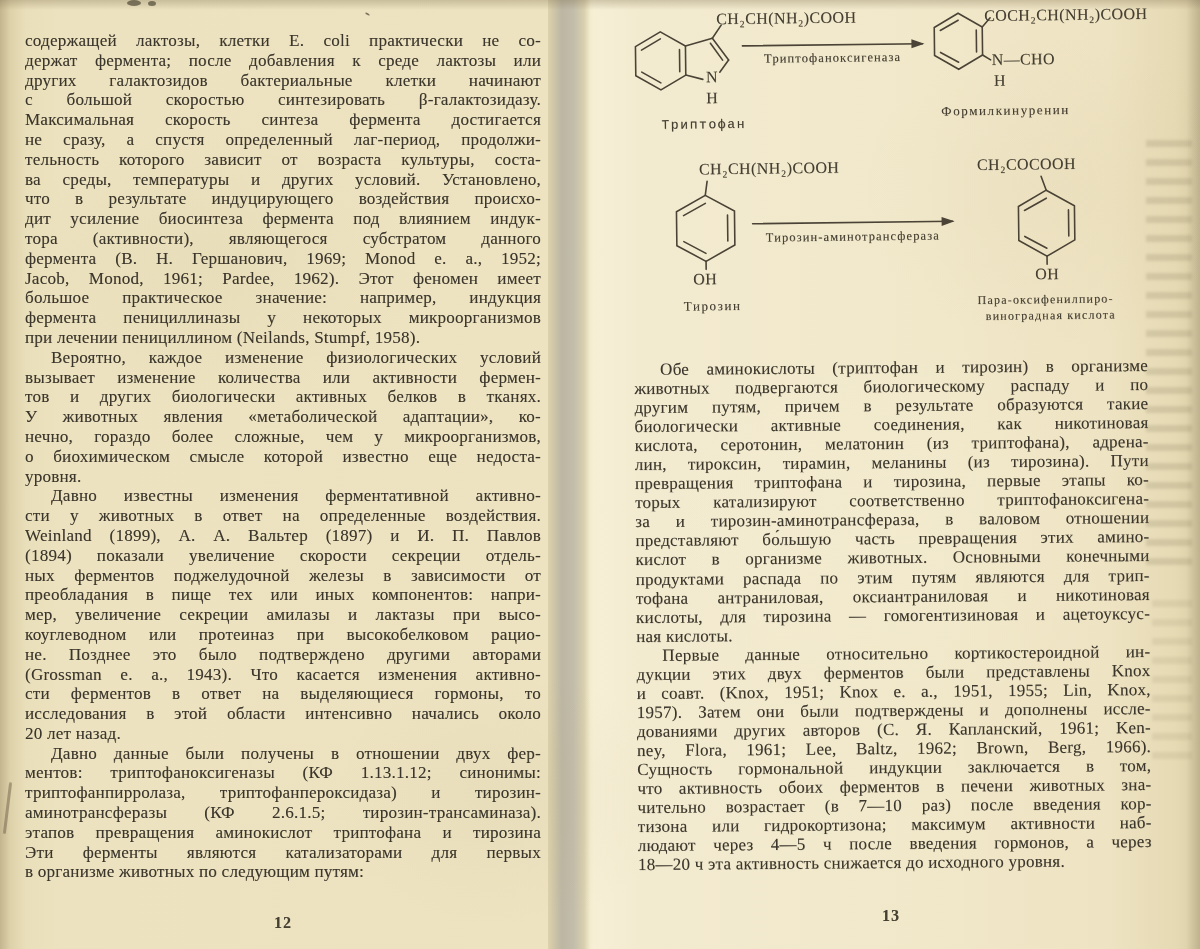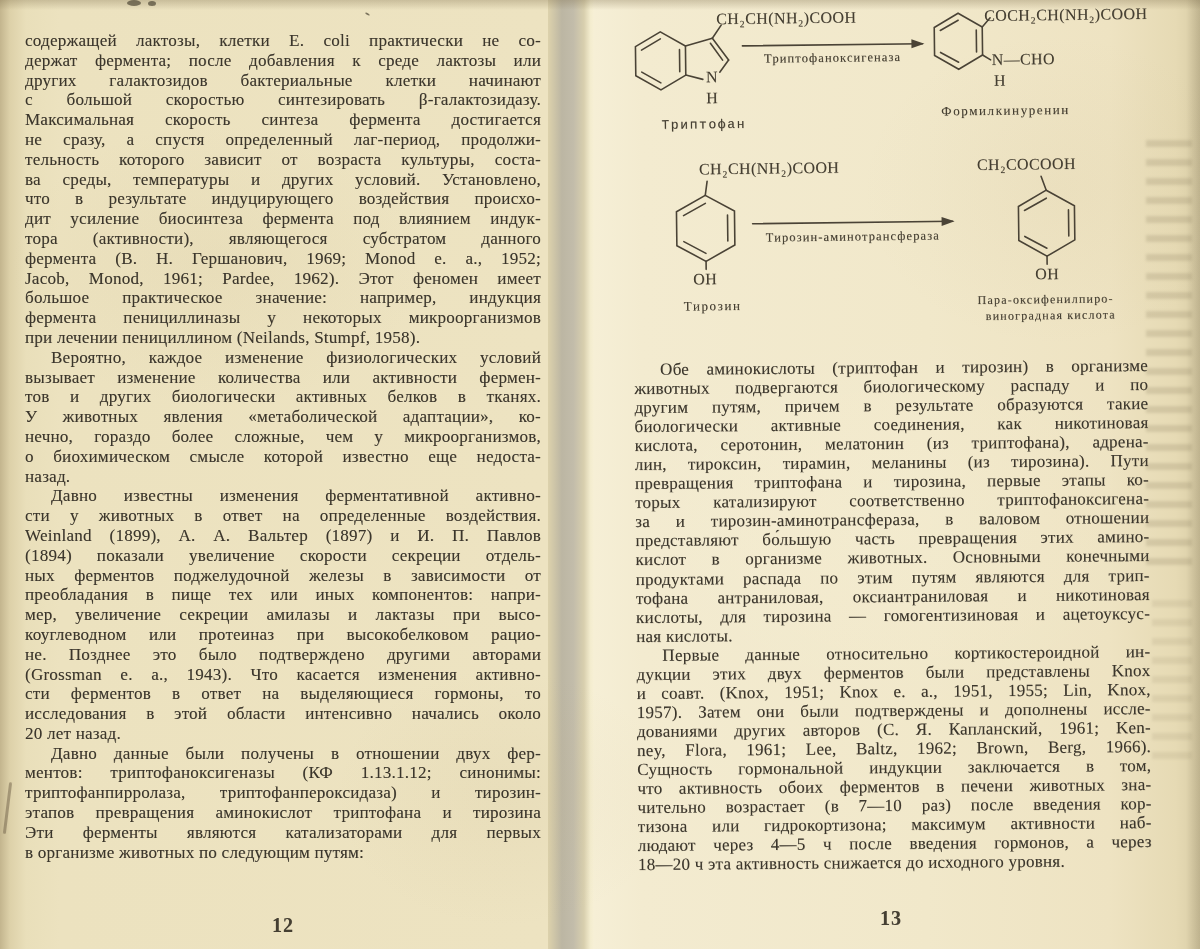--- a/index.html
+++ b/index.html
@@ -27,21 +27,21 @@
     text-shadow:0.3px 0.3px 0.6px rgba(56,50,40,0.35);}
   .textcol-left{left:25px;top:31px;width:516px;--lh:19.8px;}
   .textcol-right{left:634px;top:360px;width:514px;--lh:19.05px;transform:rotate(-0.45deg);transform-origin:left top;}
   .para{margin:0;}
   .line{height:var(--lh);line-height:var(--lh);overflow:hidden;text-align:justify;}
   .line::after{content:"";display:inline-block;width:100%;}
   .line.last{text-align:left;}
   .line.last::after{content:none;}
   .line.indent{text-indent:26px;}
 
-  .pagenum{position:absolute;font-size:20px;font-weight:bold;letter-spacing:1px;color:#453f32;text-align:center;
+  .pagenum{position:absolute;font-size:16px;font-weight:bold;letter-spacing:1px;color:#453f32;text-align:center;
     text-shadow:0.3px 0.3px 0.5px rgba(56,50,40,0.3);}
   .pagenum-left{left:25px;width:516px;top:914px;}
   .pagenum-right{left:634px;width:514px;top:907px;}
 
   
   .figure{position:absolute;left:594px;top:0;width:606px;height:345px;transform:rotate(-0.7deg);transform-origin:50% 50%;}
   .figure svg{position:absolute;left:0;top:0;}
   .flabel{position:absolute;white-space:nowrap;color:#443e31;text-shadow:0.3px 0.3px 0.5px rgba(56,50,40,0.35);}
   .formula{font-size:16px;letter-spacing:0.4px;}
   .atom{font-size:16px;}
@@ -90,41 +90,42 @@
         <div class="line">фермента пенициллиназы у некоторых микроорганизмов</div>
         <div class="line last">при лечении пенициллином (Neilands, Stumpf, 1958).</div>
       </div>
       <div class="para">
         <div class="line indent">Вероятно, каждое изменение физиологических условий</div>
         <div class="line">вызывает изменение количества или активности фермен-</div>
         <div class="line">тов и других биологически активных белков в тканях.</div>
         <div class="line">У животных явления «метаболической адаптации», ко-</div>
         <div class="line">нечно, гораздо более сложные, чем у микроорганизмов,</div>
         <div class="line">о биохимическом смысле которой известно еще недоста-</div>
-        <div class="line last">назад.</div>
+        <div class="line last">уровня.</div>
       </div>
       <div class="para">
         <div class="line indent">Давно известны изменения ферментативной активно-</div>
         <div class="line">сти у животных в ответ на определенные воздействия.</div>
         <div class="line">Weinland (1899), А. А. Вальтер (1897) и И. П. Павлов</div>
         <div class="line">(1894) показали увеличение скорости секреции отдель-</div>
         <div class="line">ных ферментов поджелудочной железы в зависимости от</div>
         <div class="line">преобладания в пище тех или иных компонентов: напри-</div>
         <div class="line">мер, увеличение секреции амилазы и лактазы при высо-</div>
         <div class="line">коуглеводном или протеиназ при высокобелковом рацио-</div>
         <div class="line">не. Позднее это было подтверждено другими авторами</div>
         <div class="line">(Grossman e. a., 1943). Что касается изменения активно-</div>
         <div class="line">сти ферментов в ответ на выделяющиеся гормоны, то</div>
         <div class="line">исследования в этой области интенсивно начались около</div>
         <div class="line last">20 лет назад.</div>
       </div>
       <div class="para">
         <div class="line indent">Давно данные были получены в отношении двух фер-</div>
         <div class="line">ментов: триптофаноксигеназы (КФ 1.13.1.12; синонимы:</div>
         <div class="line">триптофанпирролаза, триптофанпероксидаза) и тирозин-</div>
+        <div class="line">аминотрансферазы (КФ 2.6.1.5; тирозин-трансаминаза).</div>
         <div class="line">этапов превращения аминокислот триптофана и тирозина</div>
         <div class="line">Эти ферменты являются катализаторами для первых</div>
         <div class="line last">в организме животных по следующим путям:</div>
       </div>
     </div>
   <div class="pagenum pagenum-left">12</div>
 
   <div class="figure">
     <svg width="606" height="345" viewBox="0 0 606 345" fill="none" stroke="#4a4336" stroke-width="1.6" stroke-linecap="round">
 

